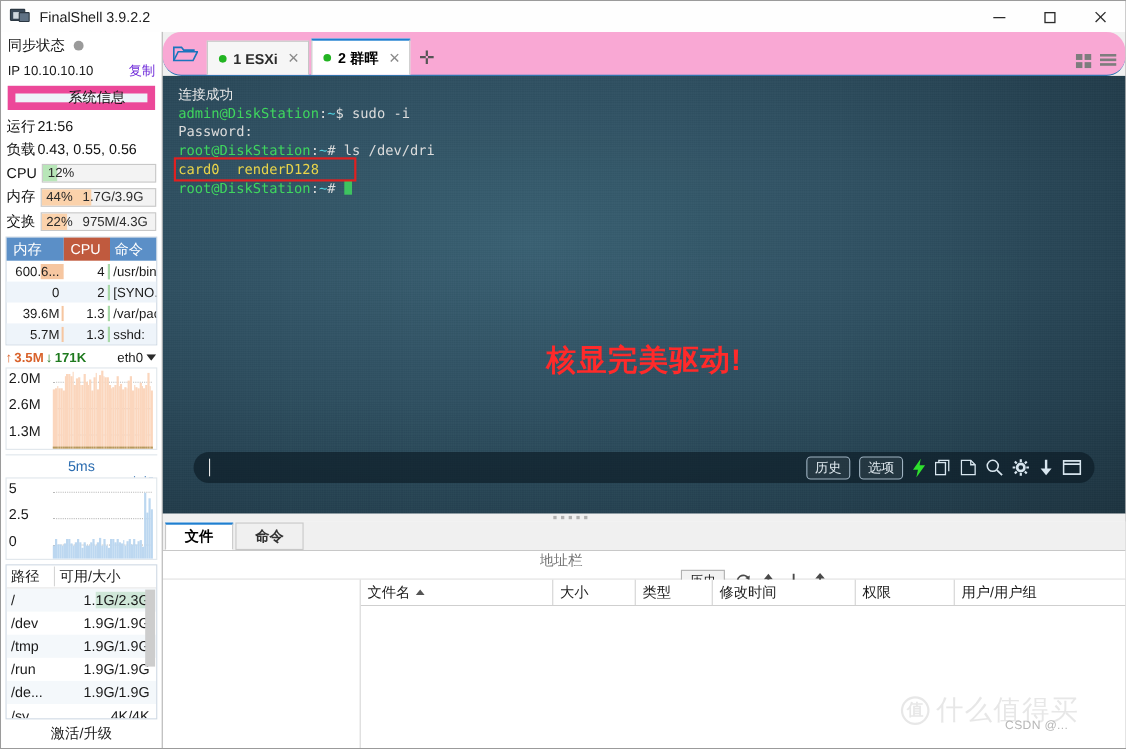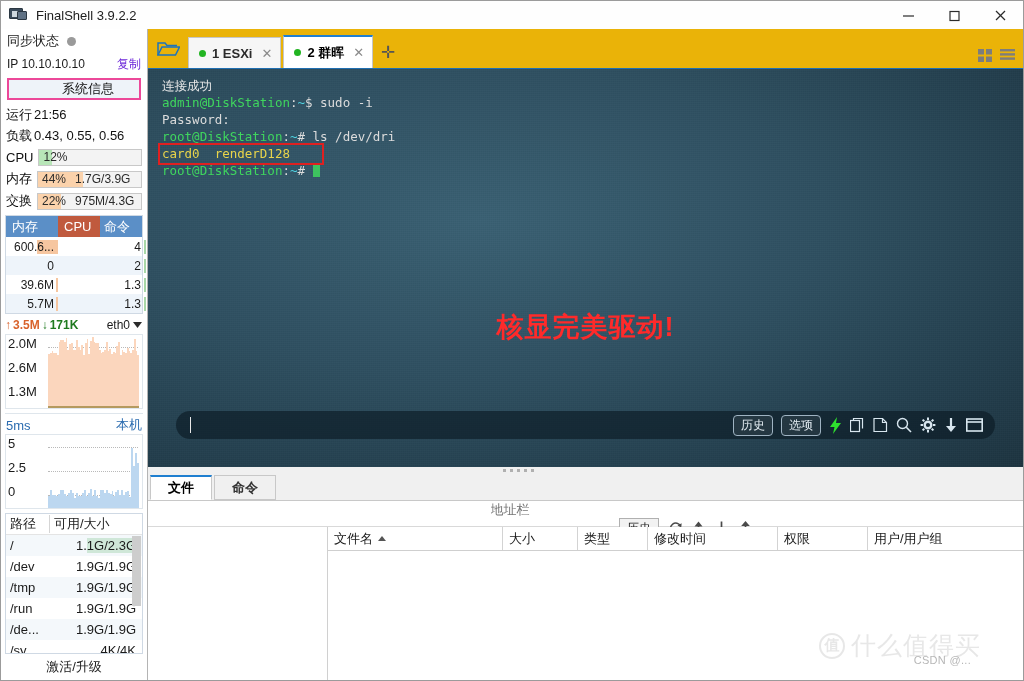--- a/index.html
+++ b/index.html
@@ -69,21 +69,21 @@
   .sync-label { font-size:13px; color:#1a1a1a; }
   .sync-dot {
     width:9px;height:9px;border-radius:50%;background:#9a9a9a;margin-left:8px;
   }
   .ip-row { height:22px; justify-content:space-between; }
   .ip-text { font-size:12px; color:#1a1a1a;}
   .copy-link { font-size:12px; color:#6d28d9;margin-left:20px; }
   .sysinfo-wrap{ padding:3px 6px 4px 6px;}
   .sysinfo-btn {
     width:100%; height:22px;
-    background:#eef3f9; border:2px solid #ec4899;
+    background:#eef3f9; border:7px solid #ec4899;
     display:flex;align-items:center;justify-content:center;
     font-size:13px; color:#111;padding-left:28px;
   }
   .kv { height:21px; display:flex; align-items:center; padding:0 5px; gap:2px; font-size:13px;}
   .kv .k { color:#111; }
   .kv .v { color:#111; }
 
   .meter-row{ height:22px; display:flex;align-items:center;padding:0 5px;gap:5px;}
   .meter-row .k{font-size:13px;color:#111;white-space:nowrap;}
   .meter {
@@ -102,21 +102,21 @@
   .meter.swap .fill{ background:#fbd2ab; }
 
   
   .proc {
     margin:3px 4px 0 4px; border:1px solid #cfd9e4;
   }
   .proc-head { display:flex; height:21px; font-size:13px; color:#fff;}
   .proc-head .c1{ flex:0 0 52px; background:#5b8fc7; padding-left:6px; display:flex;align-items:center;}
   .proc-head .c2{ flex:0 0 42px; background:#c05a3e; padding-left:6px; display:flex;align-items:center;}
   .proc-head .c3{ flex:1; background:#5b8fc7; padding-left:4px; display:flex;align-items:center;}
-  .proc-row { display:flex; height:19px; font-size:12px; color:#1a1a1a; align-items:center;gap:46px;}
+  .proc-row { display:flex; height:19px; font-size:12px; color:#1a1a1a; align-items:center;}
   .proc-row:nth-child(even){ background:#eef4fa; }
   .proc-row .c1{ flex:0 0 52px; text-align:right; padding-right:4px; position:relative; overflow:hidden;}
   .proc-row .c1 .b{position:absolute;right:0;top:0;bottom:0;background:#f6c6a0;}
   .proc-row .c1 .t{position:relative;}
   .proc-row .c2{ flex:0 0 42px; text-align:right; padding-right:3px; border-right:2px solid #a8d8a8;}
   .proc-row .c3{ flex:1; padding-left:3px; white-space:nowrap; overflow:hidden;}
 
   
   .net-head{ height:20px; display:flex;align-items:center; gap:2px; padding:2px 5px 0 4px; font-size:12px;}
   .net-head .up{ color:#d9622b; font-weight:bold; }
@@ -126,21 +126,21 @@
     margin:0 4px; height:75px; border:1px solid #dfe6ec; background:#fff;
     position:relative; overflow:hidden;
   }
   .graph-box .ylab{
     position:absolute;left:2px; font-size:13px;color:#1a1a1a; line-height:1;
   }
   .gridline{position:absolute;left:42px;right:4px;border-top:1px dotted #b9b9b9;}
   .bars{ position:absolute; left:42px; right:3px; bottom:0; top:0; display:flex; align-items:flex-end; gap:0px;}
   .bars .bar{ flex:1 1 auto; }
   .net-area .bar{ background:#fbd6bd; border-bottom:2px solid #b59a5f;}
-  .lat-head{ height:20px;display:flex;align-items:center;padding:2px 5px 0 5px;}
+  .lat-head{ height:20px;display:flex;align-items:center;padding:2px 5px 0 5px;flex-direction:column;}
   .lat-head .l{ color:#2b6cb0; font-size:13px;}
   .lat-head .r{ margin-left:auto; color:#2b6cb0; font-size:13px;}
   .lat-area .bar{ background:#bcd7f0; }
   .sep{ height:1px; background:#dfe6ec; margin:4px 4px 0 4px;}
 
   
   .disk{
     margin:4px 4px 0 4px; border:1px solid #cfd9e4; background:#fff;
     flex:1; min-height:0; display:flex; flex-direction:column; overflow:hidden;
     position:relative;
@@ -162,23 +162,24 @@
   .activate{
     height:26px; display:flex;align-items:center;justify-content:center;
     font-size:13px;color:#1a1a1a;
   }
 
   
   .right { flex:1; display:flex; flex-direction:column; min-width:0; background:#f0f0f0;}
 
   
   .tabbar{
-    height:40px;min-height:40px; background:#eab308;
+    height:40px;min-height:40px; background:#f9a8d4;
     display:flex; align-items:flex-end; position:relative;
     border-bottom:1px solid #1f6fb2;
+    border-radius:17px;
   }
   .folder-btn{
     width:40px;height:38px;display:flex;align-items:center;justify-content:center;
   }
   .tab{
     height:31px; display:flex;align-items:center; gap:6px;
     padding:0 8px 0 10px; margin-right:2px;
     border:1px solid #c6c6c6; border-bottom:none;
     background:#f6f6f6; color:#2b2b2b; font-size:13px; font-weight:bold;
     position:relative;

